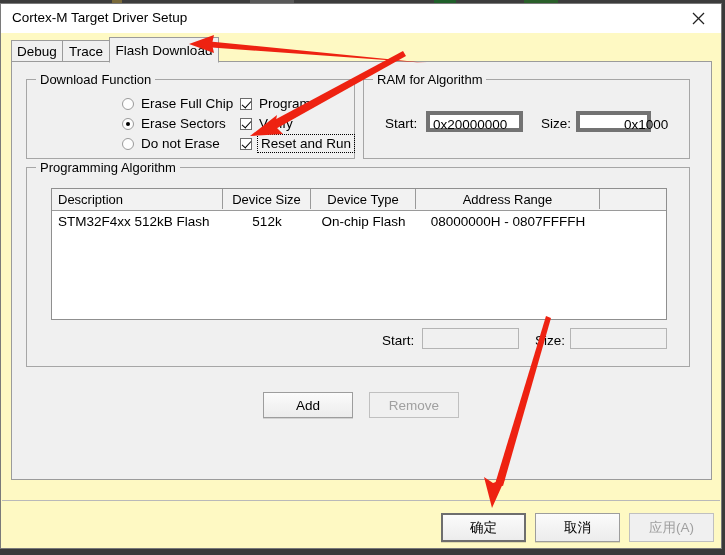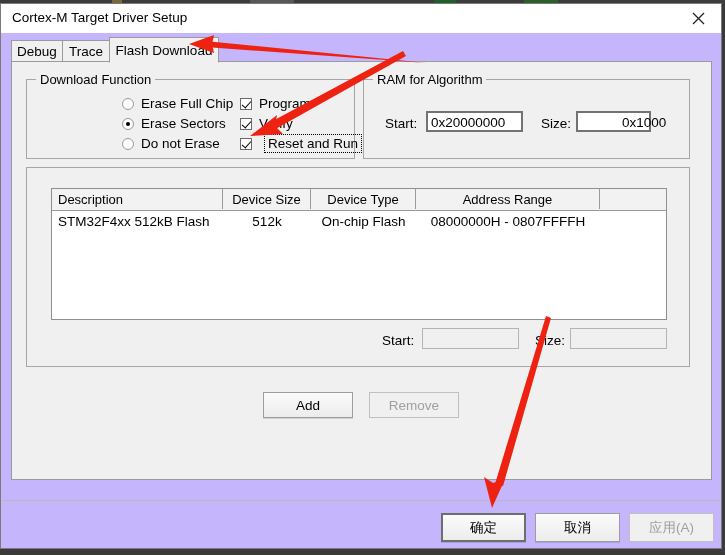--- a/index.html
+++ b/index.html
@@ -9,21 +9,21 @@
     font-family:"Liberation Sans","DejaVu Sans",sans-serif;
     font-size:13px;color:#000;
     -webkit-font-smoothing:antialiased;
   }
   
   #desktop-strip{position:absolute;left:0;top:0;width:725px;height:4px;background:#2f3b2f;}
   #desktop-strip .bit{position:absolute;top:0;height:4px;}
 
   #dialog{
     position:absolute;left:0;top:3px;width:722px;height:546px;
-    background:#c4b5fd;border:1px solid #7a7a7a;box-sizing:border-box;
+    background:#fef9c3;border:1px solid #7a7a7a;box-sizing:border-box;
   }
   
   #titlebar{position:absolute;left:0;top:0;width:720px;height:29px;background:#ffffff;}
   #title-text{position:absolute;left:11px;top:6px;font-size:13.5px;color:#000;white-space:nowrap;}
   #close-btn{position:absolute;right:0;top:0;width:45px;height:29px;display:flex;align-items:center;justify-content:center;}
   #close-btn svg{display:block;}
 
   
   #tabstrip{position:absolute;left:10px;top:33px;width:700px;height:25px;}
   .tab{
@@ -73,21 +73,21 @@
   }
   .cbox.on::after{
     content:"";position:absolute;left:3px;top:0px;width:4px;height:8px;
     border:solid #000;border-width:0 1.6px 1.6px 0;transform:rotate(42deg);
   }
   .focusbox{outline:1px dotted #000;outline-offset:1px;padding:0 2px;}
 
   
   .lbl{position:absolute;font-size:13.5px;color:#000;}
   .txt{
-    position:absolute;border:2px solid #737373;background:#fff;box-sizing:border-box;
+    position:absolute;border:4px solid #737373;background:#fff;box-sizing:border-box;
     font-family:"Liberation Sans","DejaVu Sans",sans-serif;font-size:13.5px;color:#000;
     padding:0 3px;line-height:19px;height:21px;
   }
   .txt.disabled{background:#f0f0f0;border:1px solid #b4b4b4;color:#8c8c8c;}
 
   
   #tbl{position:absolute;left:24px;top:20px;width:616px;height:132px;background:#fff;border:1px solid #8f8f8f;box-sizing:border-box;overflow:hidden;}
   #thead{position:absolute;left:0;top:0;width:100%;height:21px;background:#f2f2f2;border-bottom:1px solid #9a9a9a;}
   .th{
     position:absolute;top:0;height:20px;border-right:1px solid #9a9a9a;box-sizing:border-box;
@@ -182,35 +182,36 @@
       </div>
 
       <div class="optrow" style="left:213px;top:16px;">
         <span class="cbox on"></span>
         <span>Program</span>
       </div>
       <div class="optrow" style="left:213px;top:36px;">
         <span class="cbox on"></span>
         <span>Verify</span>
       </div>
-      <div class="optrow" style="left:213px;top:56px;gap:7px;">
+      <div class="optrow" style="left:213px;top:56px;">
         <span class="cbox on"></span>
         <span class="focusbox">Reset and Run</span>
       </div>
     </div>
 
     <div class="group" id="grp-ram">
       <div class="legend">RAM for Algorithm</div>
       <div class="lbl" style="left:21px;top:36px;">Start:</div>
       <div class="txt" style="left:62px;top:31px;width:97px;">0x20000000</div>
       <div class="lbl" style="left:177px;top:36px;">Size:</div>
       <div class="txt" style="left:212px;top:31px;width:75px;padding-left:44px;">0x1000</div>
     </div>
 
     <div class="group" id="grp-prog">
+      <div class="legend">Programming Algorithm</div>
 
       <div id="tbl">
         <div id="thead">
           <div class="th c-left" style="left:0;width:171px;">Description</div>
           <div class="th c-center" style="left:171px;width:88px;">Device Size</div>
           <div class="th c-center" style="left:364px;width:184px;">Address Range</div>
           <div class="th c-center" style="left:259px;width:105px;">Device Type</div>
           <div class="th c-center" style="left:548px;width:67px;border-right:none;"></div>
         </div>
         <div class="trow">

